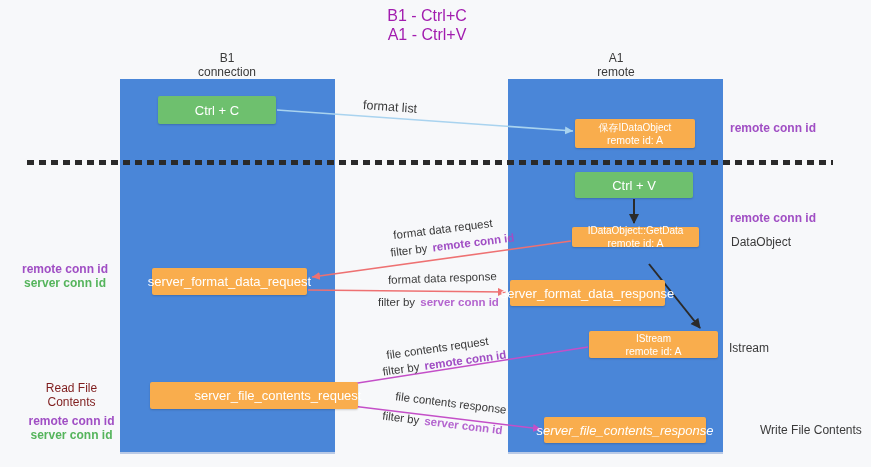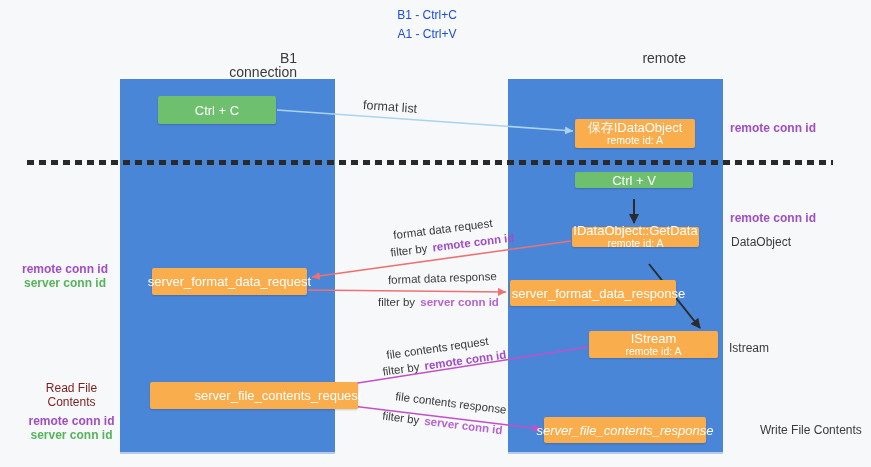--- a/index.html
+++ b/index.html
@@ -5,43 +5,43 @@
   html,body{margin:0;padding:0;}
   body{
     width:871px;height:467px;position:relative;overflow:hidden;
     background:#f7f8fa;
     font-family:"Liberation Sans","DejaVu Sans",sans-serif;
     color:#3a3a3a;
   }
   .abs{position:absolute;}
   .title{
     top:6px;left:427px;transform:translateX(-50%);
-    font-size:12px;line-height:19px;text-align:center;color:#1d4ed8;
+    font-size:16px;line-height:19px;text-align:center;color:#a21caf;
     white-space:nowrap;
   }
   .lane-header{
-    font-size:14px;line-height:14px;text-align:right;color:#3a3a3a;width:140px;
+    font-size:12px;line-height:14px;text-align:center;color:#3a3a3a;width:140px;
   }
   .lane{
     background:#4a86d8;width:215px;height:373px;top:79px;
     box-shadow:0 2px 0 rgba(170,190,225,.8);
   }
   .dashline{
     top:160px;left:27px;width:806px;height:5px;
     background:repeating-linear-gradient(90deg,#2a2a2a 0 7px,transparent 7px 12px);
   }
   .box{
     display:flex;flex-direction:column;align-items:center;justify-content:center;
     color:#fff;text-align:center;border-radius:2px;
     box-shadow:0 1px 2px rgba(0,0,0,.18);
     white-space:nowrap;z-index:3;
   }
   .box.green{background:#6ec06e;font-size:12px;}
   .box.orange{background:#f9ad4d;}
-  .box .l1{font-size:13px;line-height:13px;}
+  .box .l1{font-size:10px;line-height:13px;}
   .box .l2{font-size:10.5px;line-height:13px;}
   .box .single{font-size:13px;}
   .flabel{font-size:11.5px;white-space:nowrap;color:#3a3a3a;z-index:3;}
   .purple{color:#a04ec4;font-weight:bold;}
   .orchid{color:#b465cf;font-weight:bold;}
   .greentx{color:#55b45c;font-weight:bold;}
   .annot{font-size:12px;white-space:nowrap;z-index:3;}
   .annot.bold{font-weight:bold;}
   .sidegroup{text-align:center;font-size:12px;line-height:13.5px;z-index:3;}
   svg.arrows{position:absolute;top:0;left:0;z-index:2;pointer-events:none;}
@@ -52,20 +52,21 @@
 <div class="abs title">
   <div>B1 - Ctrl+C</div>
   <div>A1 - Ctrl+V</div>
 </div>
 
 <div class="abs lane-header" style="left:157px;top:51px;">
   <div>B1</div>
   <div>connection</div>
 </div>
 <div class="abs lane-header" style="left:546px;top:51px;">
+  <div>A1</div>
   <div>remote</div>
 </div>
 
 <div class="abs lane" style="left:120px;"></div>
 <div class="abs lane" style="left:508px;"></div>
 
 <div class="abs dashline"></div>
 
 <svg class="arrows" width="871" height="467">
   <defs>
@@ -93,34 +94,34 @@
 
 <div class="abs box green" style="left:158px;top:96px;width:118px;height:28px;">
   <div class="single">Ctrl + C</div>
 </div>
 
 <div class="abs box orange" style="left:575px;top:119px;width:120px;height:29px;">
   <div class="l1">保存IDataObject</div>
   <div class="l2">remote id: A</div>
 </div>
 
-<div class="abs box green" style="left:575px;top:172px;width:118px;height:16px;">
+<div class="abs box green" style="left:575px;top:172px;width:118px;height:26px;">
   <div class="single">Ctrl + V</div>
 </div>
 
 <div class="abs box orange" style="left:572px;top:227px;width:127px;height:20px;">
   <div class="l1">IDataObject::GetData</div>
   <div class="l2">remote id: A</div>
 </div>
 
 <div class="abs box orange" style="left:152px;top:268px;width:155px;height:27px;">
   <div class="single">server_format_data_request</div>
 </div>
 
-<div class="abs box orange" style="left:510px;top:280px;width:155px;height:26px;padding-left:11px;">
+<div class="abs box orange" style="left:510px;top:280px;width:155px;height:26px;">
   <div class="single">server_format_data_response</div>
 </div>
 
 <div class="abs box orange" style="left:589px;top:331px;width:129px;height:27px;">
   <div class="l1">IStream</div>
   <div class="l2">remote id: A</div>
 </div>
 
 <div class="abs box orange" style="left:150px;top:382px;width:160px;height:27px;padding-left:48px;">
   <div class="single">server_file_contents_request</div>

